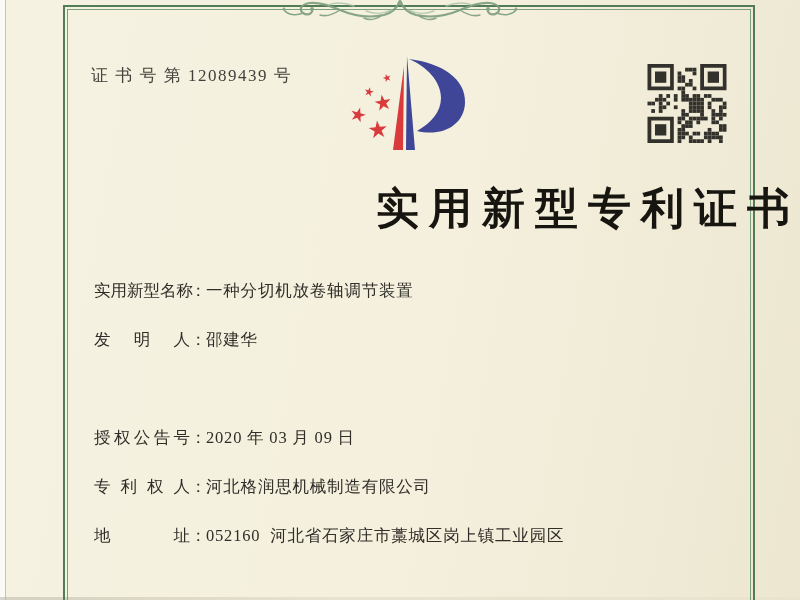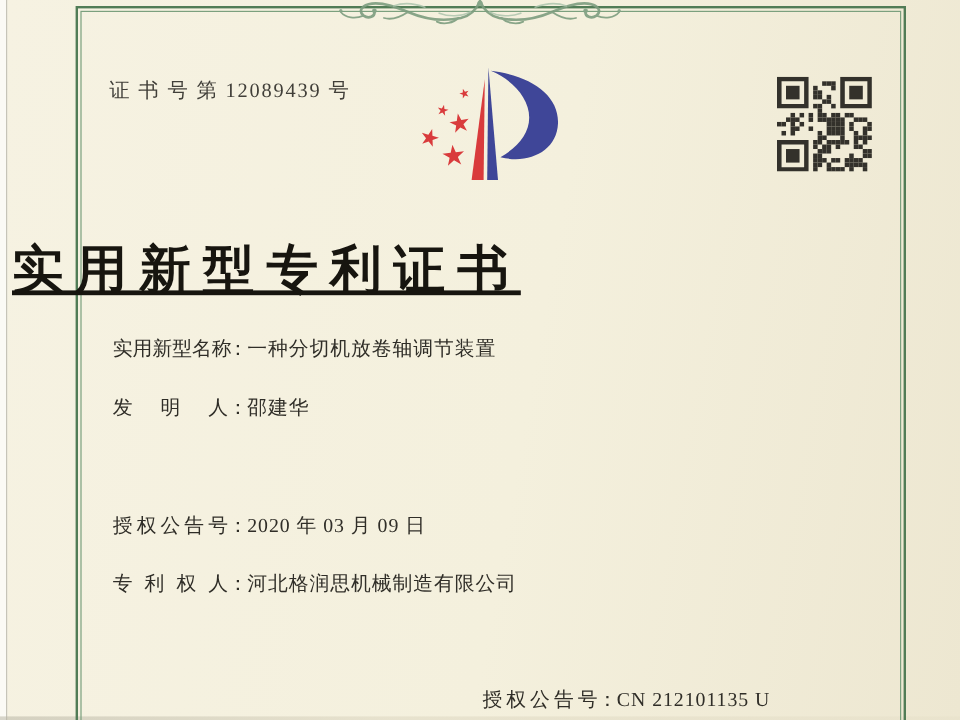--- a/index.html
+++ b/index.html
@@ -32,26 +32,25 @@
     position:absolute;left:270px;top:0;width:260px;height:22px;
   }
   .cert-number{
     position:absolute;left:91px;top:64px;
     font-size:17px;letter-spacing:1.5px;color:#413f39;
     white-space:pre;
   }
   .logo{position:absolute;left:330px;top:53px;width:150px;height:110px;}
   .qr{position:absolute;left:647px;top:64px;width:80px;height:79px;}
   .title{
-    position:absolute;left:0;right:0;top:196px;
-    text-align:left;
+    position:absolute;left:0;right:0;top:180px;
+    text-align:right;
     font-size:43px;font-weight:700;
     letter-spacing:10px;text-indent:10px;
     color:#17150f;
-    text-decoration:underline;
   }
   .field-row{
     position:absolute;left:94px;right:60px;
     font-size:16.5px;line-height:22px;
     white-space:nowrap;
   }
   .flabel{
     display:inline-block;width:96px;
     text-align:justify;text-align-last:justify;
     vertical-align:bottom;color:#2f2d27;
@@ -265,20 +264,20 @@
   </div>
   <div class="field-row fr2">
     <span class="flabel">发明人</span><span class="fcolon">：</span><span class="fvalue">邵建华</span>
   </div>
   <div class="field-row fr4">
     <span class="flabel">授权公告号</span><span class="fcolon">：</span><span class="fvalue">2020 年 03 月 09 日</span>
   </div>
   <div class="field-row fr5">
     <span class="flabel">专利权人</span><span class="fcolon">：</span><span class="fvalue">河北格润思机械制造有限公司</span>
   </div>
+  <div class="field-row fr6">
+    <span class="flabel">地址</span><span class="fcolon">：</span><span class="fvalue">052160  河北省石家庄市藁城区岗上镇工业园区</span>
+  </div>
 
   <div class="field-row fr7">
-    <span class="footer-col" style="left:308px;position:absolute;">
-      <span class="flabel">授权公告号</span><span class="fcolon">：</span><span class="fvalue">CN 212101135 U</span>
-    </span>
   </div>
 
 </div>
 
 </body></html>

